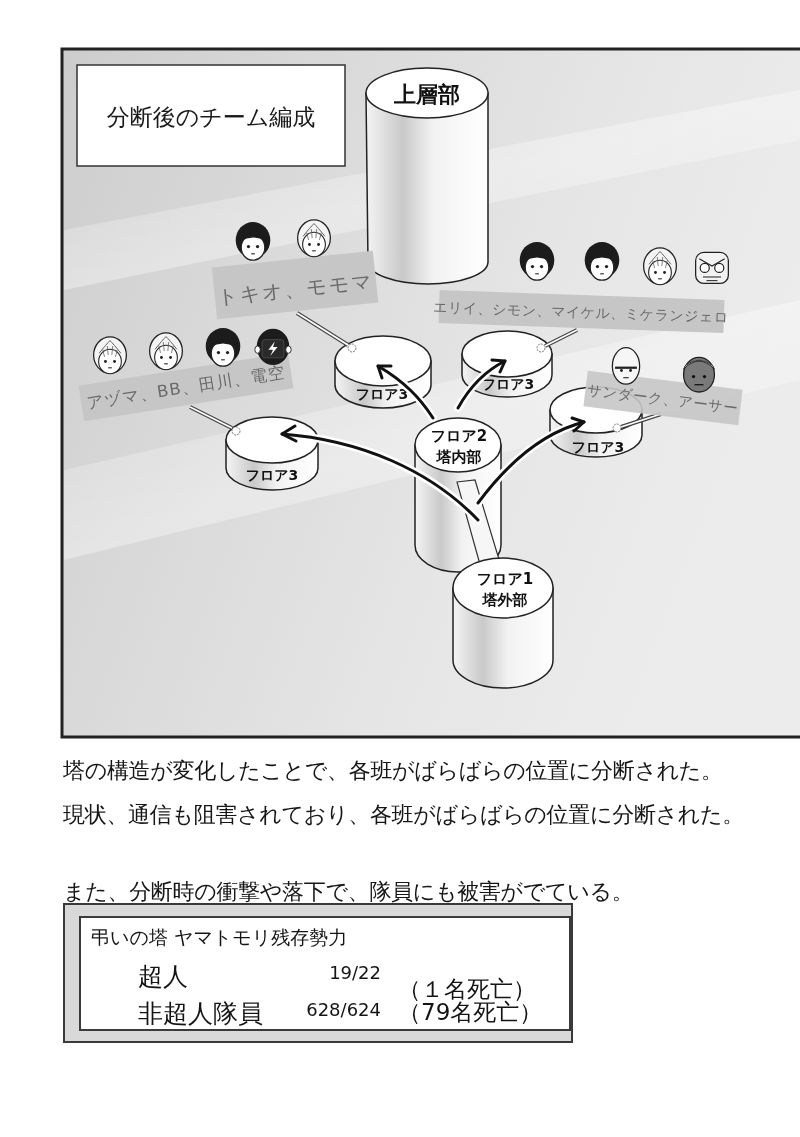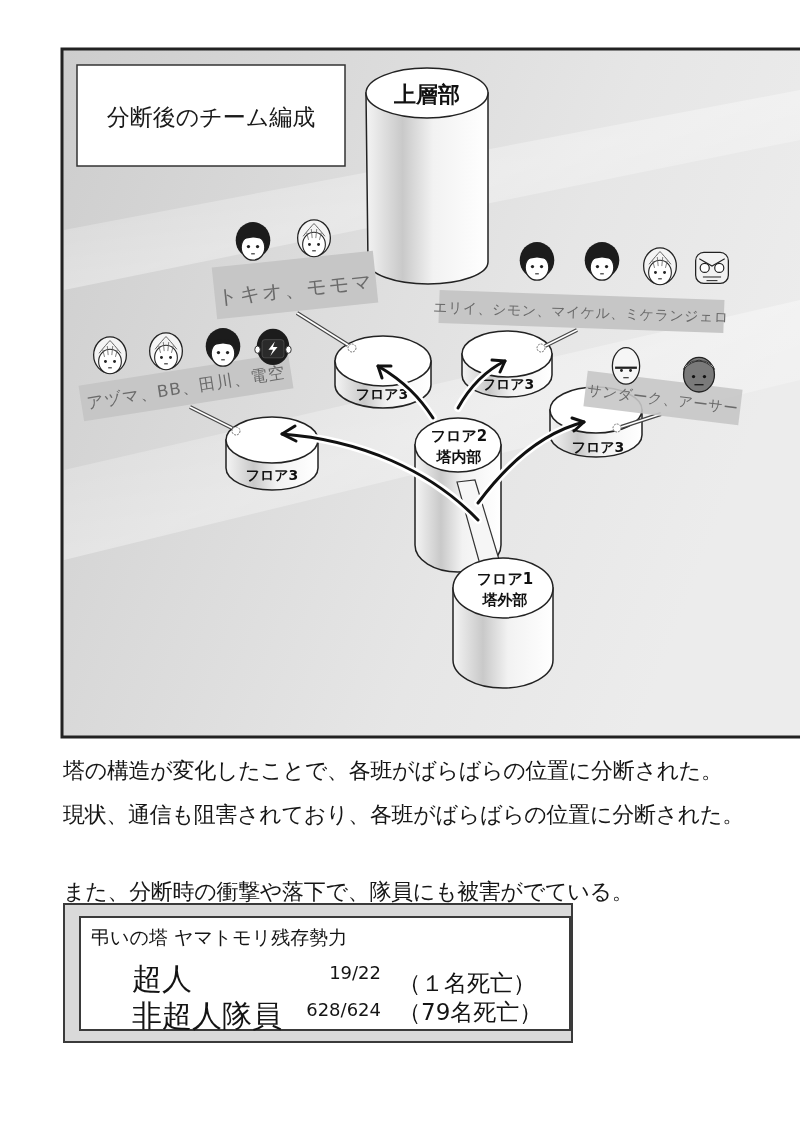--- a/index.html
+++ b/index.html
@@ -8,21 +8,21 @@
   #diagram { position: absolute; left: 0; top: 0; }
   .svg-text { font-family: "DejaVu Sans", sans-serif; }
   .narration-line { position: absolute; left: 63px; font-size: 22px; line-height: 28px;
                     white-space: nowrap; color: #161616; letter-spacing: -0.3px; font-family: Liberation Mono, monospace; }
   #status-outer { position: absolute; left: 63px; top: 903px; width: 506px; height: 136px;
                   border: 2px solid #3a3a3a; background: #d9d9d9; }
   #status-inner { position: absolute; left: 7px; top: 11px; width: 488px; height: 111px;
                   border: 2px solid #3a3a3a; background: #ffffff; margin-left: 7px; }
   .st { position: absolute; white-space: nowrap; line-height: 1; }
   .st-title { left: 10px; top: 10px; font-size: 19px; }
-  .st-label { left: 51px; font-size: 30px; }
+  .st-label { left: 57px; font-size: 25px; }
   .st-count { right: 188px; font-size: 18px; text-align: left; }
   .st-note  { left: 317px; font-size: 23px; }
 </style>
 </head>
 <body>
 
 <svg id="diagram" width="800" height="742" viewBox="0 0 800 742" xmlns="http://www.w3.org/2000/svg">
   <defs>
     <linearGradient id="bgGrad" x1="0" y1="0" x2="1" y2="0.35">
       <stop offset="0" stop-color="#cdcdcd"></stop>
@@ -217,19 +217,19 @@
 <div class="narration-line" style="top:759px;">塔の構造が変化したことで、各班がばらばらの位置に分断された。</div>
 <div class="narration-line" style="top:803px;">現状、通信も阻害されており、各班がばらばらの位置に分断された。</div>
 <div class="narration-line" style="top:848px;margin-top:32px;">また、分断時の衝撃や落下で、隊員にも被害がでている。</div>
 
 <div id="status-outer">
   <div id="status-inner">
     <span class="st st-title">弔いの塔 ヤマトモリ残存勢力</span>
 
     <span class="st st-label" style="top:46px;">超人</span>
     <span class="st st-count" style="top:46px;">19/22</span>
-    <span class="st st-note" style="top:54px;">（１名死亡）</span>
+    <span class="st st-note" style="top:60px;">（１名死亡）</span>
 
     <span class="st st-label" style="top:83px;font-family:Liberation Serif, serif;">非超人隊員</span>
     <span class="st st-count" style="top:83px;">628/624</span>
     <span class="st st-note" style="top:83px;text-align:right;">（79名死亡）</span>
   </div>
 </div>
 
 </body></html>

